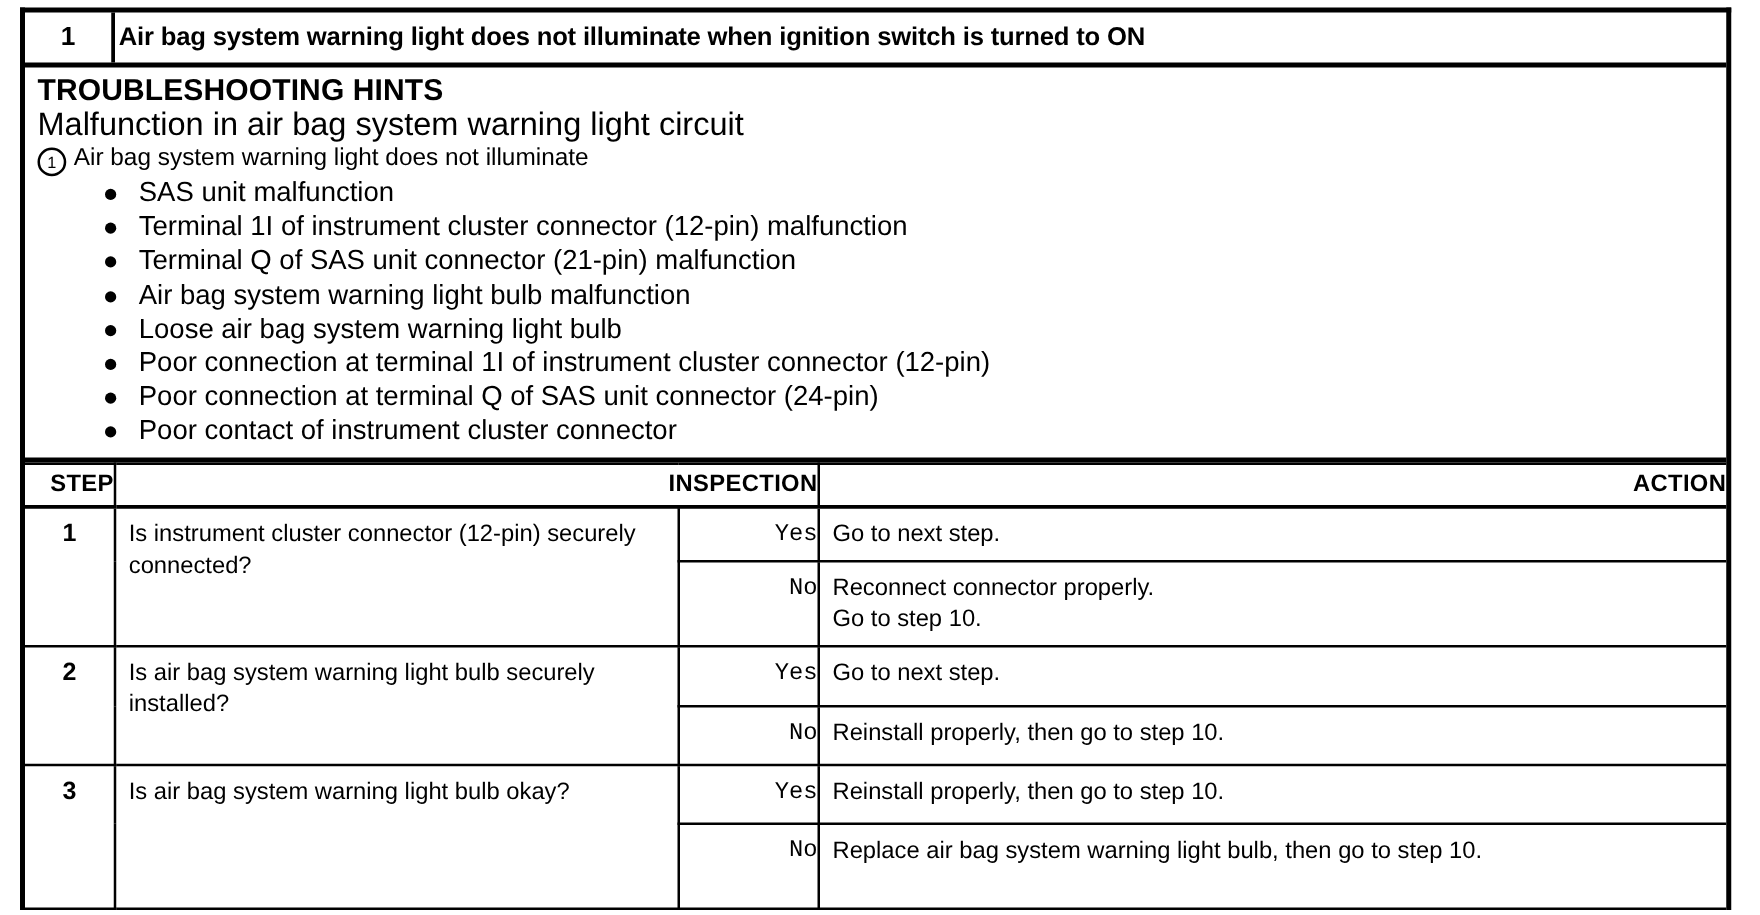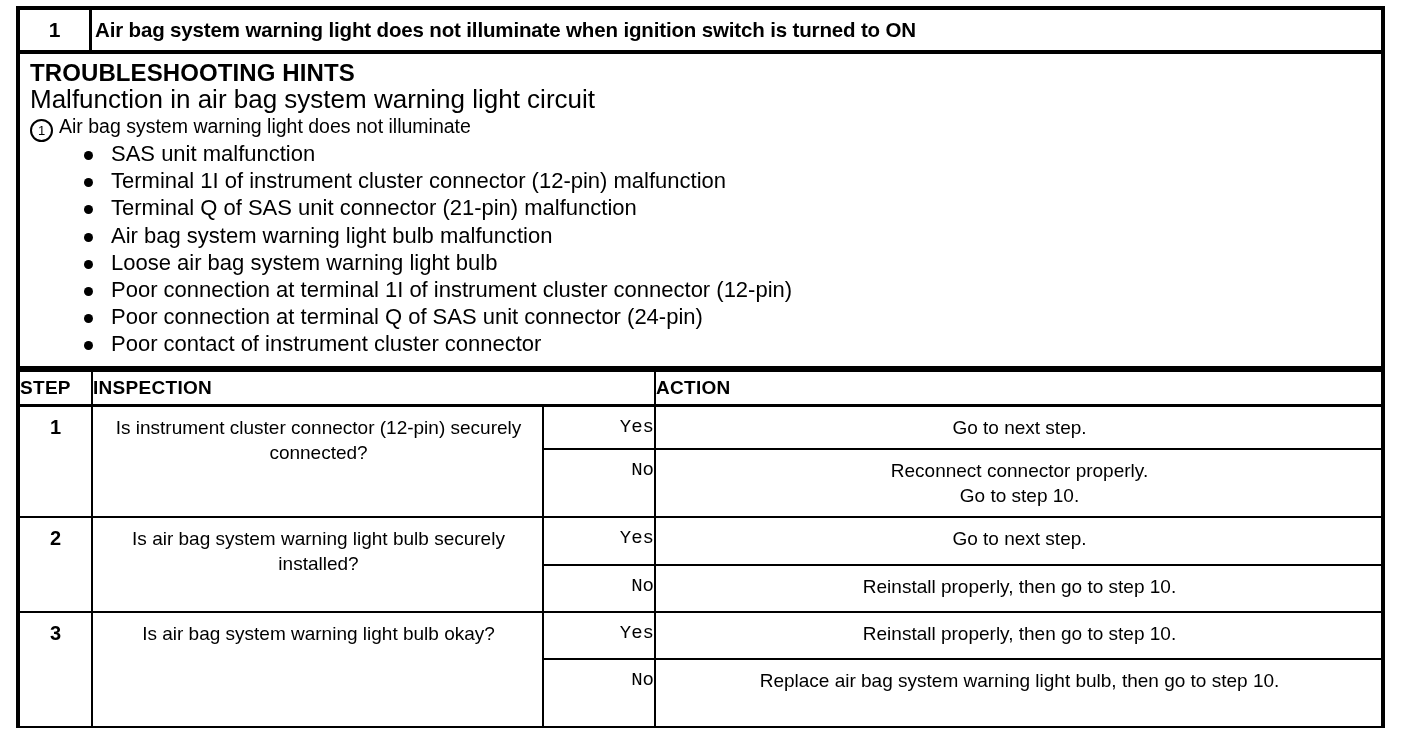--- a/index.html
+++ b/index.html
@@ -129,25 +129,24 @@
   }
   .steps col.c-step   { width: 72px; }
   .steps col.c-insp   { width: 451px; }
   .steps col.c-yn     { width: 112px; }
   .steps col.c-act    { width: 726px; }
 
   .steps th, .steps td {
     border: 2px solid #000;
     vertical-align: top;
     padding: 0;
-    text-align: center;
   }
   .steps thead th {
     border-bottom-width: 3px;
-    text-align: left;
+    text-align: right;
     font-size: 19px;
     font-weight: bold;
     letter-spacing: 0.3px;
     height: 32px;
     vertical-align: middle;
   }
   .steps th.th-step { border-left: none; }
   .steps th.th-action { border-right: none; }
 
   .steps td { font-size: 19px; line-height: 25px; }

